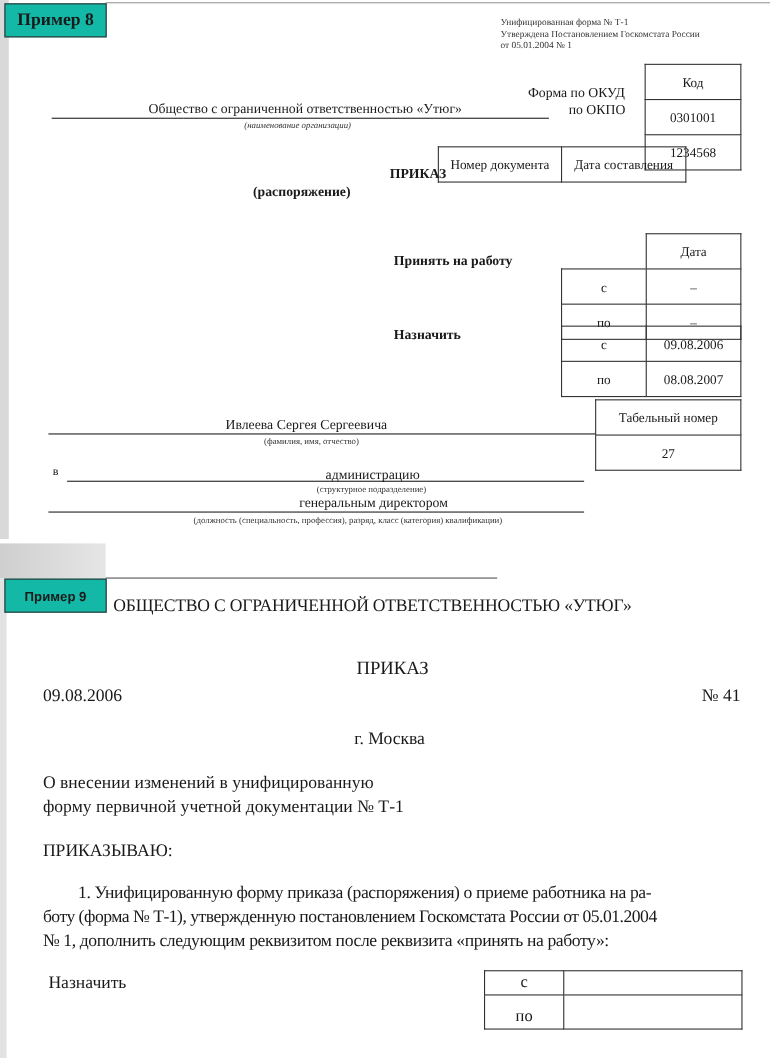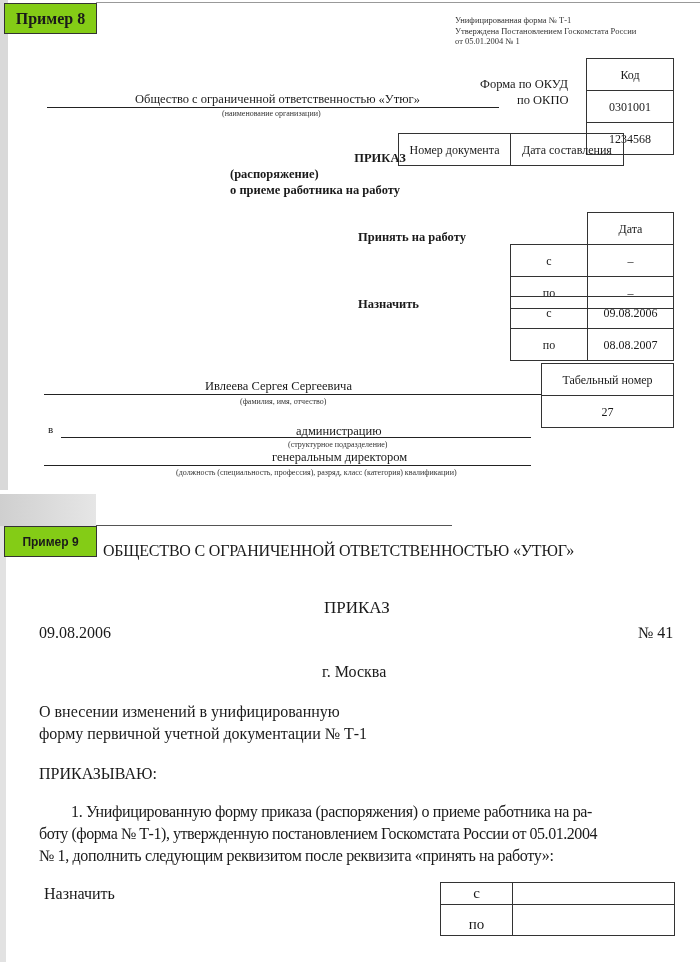--- a/index.html
+++ b/index.html
@@ -2,21 +2,21 @@
 <html><head>
 <meta charset="utf-8">
 <style>
   * { box-sizing: border-box; margin: 0; padding: 0; }
   html, body { width: 700px; height: 962px; background: #fff; overflow: hidden; }
   body { position: relative; font-family: "Liberation Serif", "DejaVu Serif", serif; color: #1a1a1a; }
 
   .abs { position: absolute; }
   .leftbar { position: absolute; left: 0; width: 8px; background: #d9d9d9; }
   .example-label {
-    position: absolute; border: 1.5px solid #333; background: #84cc16;
+    position: absolute; border: 1.5px solid #333; background: #14b8a6;
     font-family: "Liberation Serif", serif; font-weight: bold; font-size: 16px;
     display: flex; align-items: center; justify-content: center;
   }
   .rule { position: absolute; height: 0; border-top: 1px solid #222; }
   .hint { position: absolute; font-size: 8px; color: #333; text-align: center; white-space: nowrap; }
   .val { position: absolute; font-size: 13px; text-align: center; white-space: nowrap; }
   .small { font-size: 9px; line-height: 11px; color: #333; }
 
   table.frm { position: absolute; border-collapse: collapse; font-size: 12px; }
   table.frm td { border: 1px solid #333; text-align: center; height: 32px; padding: 0 4px; line-height: 14px; }
@@ -58,37 +58,36 @@
         <td>1234568</td>
       </tr>
 </tbody>
   </table>
 <div class="val" style="left:480px;top:77px;font-size:12.5px;">Форма по ОКУД</div>
 <div class="val" style="left:517px;top:93px;font-size:12.5px;">по ОКПО</div>
 
 <div class="val" style="left:135px;top:92px;font-size:12.5px;">Общество с ограниченной ответственностью «Утюг»</div>
 <div class="rule" style="left:47px;top:107px;width:120px;"></div>
 <div class="rule" style="left:167px;top:107px;width:332px;"></div>
-<div class="hint" style="left:222px;top:109px;">(наименование организации)</div>
+<div class="hint" style="left:222px;top:109px;font-style:italic;">(наименование организации)</div>
 
 <table class="frm" style="left:398px;top:133px;width:226px;">
   <tbody>
       <tr>
     <td style="width:112px;">Номер документа</td>
     <td>Дата составления</td>
   </tr>
 </tbody>
   </table>
 
 <div class="abs bold" style="left:270px;top:150px;width:200px;text-align:center;font-size:12.5px;line-height:16px;">
   <div style="padding-left:20px;">ПРИКАЗ</div>
 </div>
 <div class="abs bold" style="left:230px;top:166px;width:230px;font-size:12.5px;line-height:16px;">
   <div>(распоряжение)</div>
-  <div>о приеме работника на работу</div>
 </div>
 
 <div class="val bold" style="left:358px;top:230px;font-size:12.5px;">Принять на работу</div>
 <table class="frm" style="left:510px;top:212px;width:164px;">
   <tbody>
       <tr>
     <td class="blank" style="width:77px;"></td>
     <td>Дата</td>
   </tr>
   <tr>

